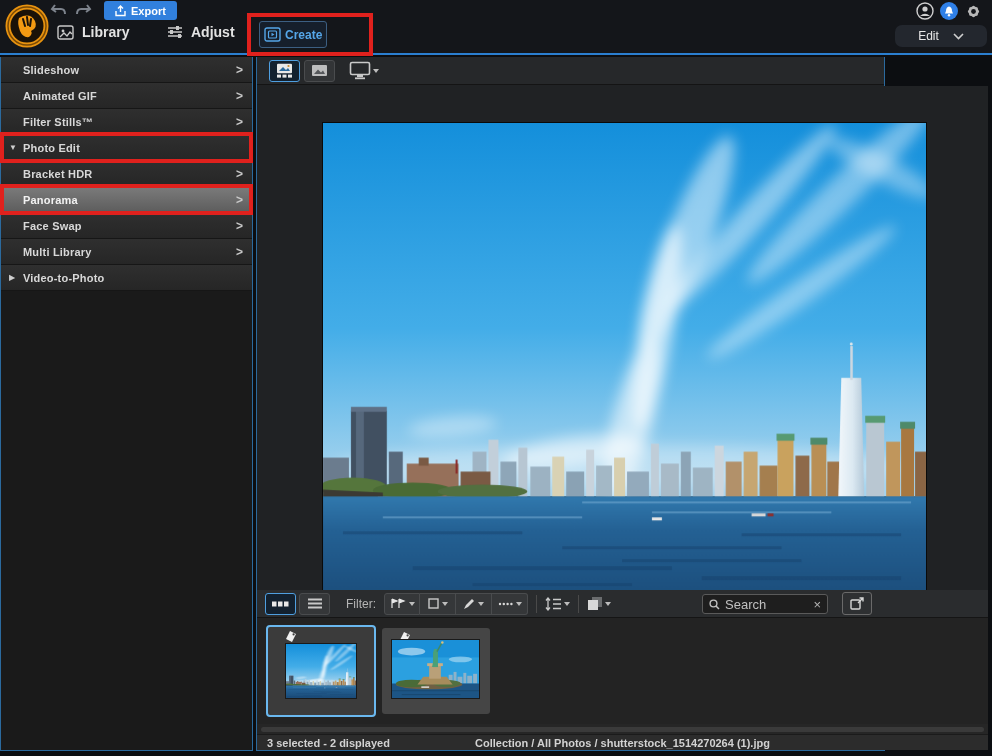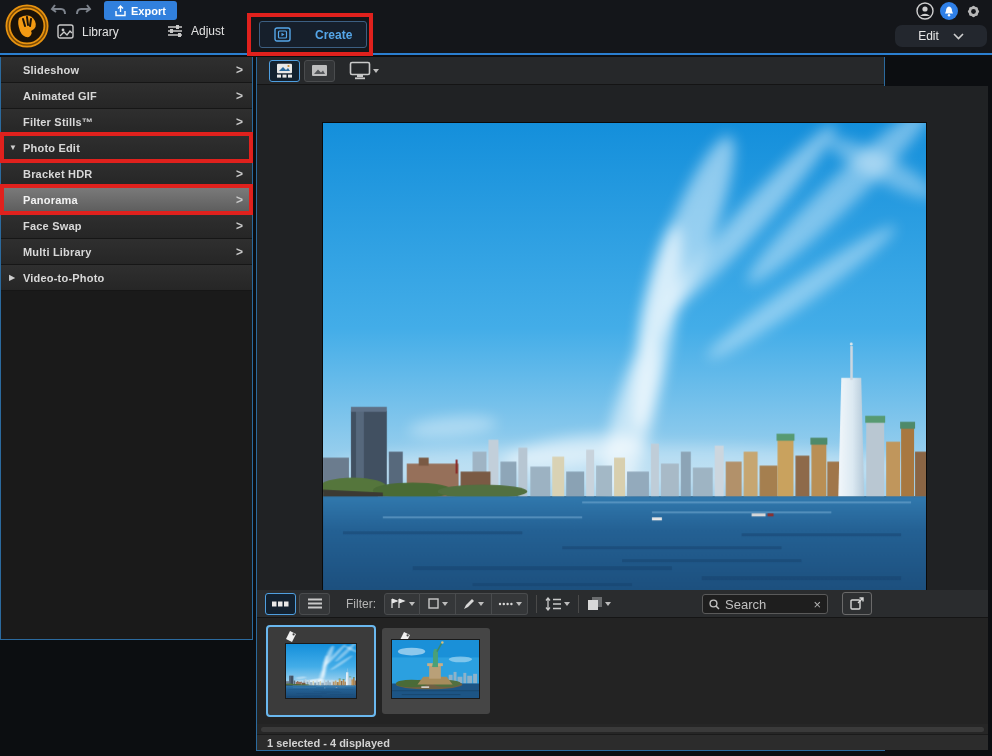--- a/index.html
+++ b/index.html
@@ -13,41 +13,41 @@
   
   .header { position:absolute; left:0; top:0; width:992px; height:55px;
     background:#14161a; border-bottom:2px solid #2b7fd0; z-index:20; }
   .logo { position:absolute; left:5px; top:4px; width:44px; height:44px; }
   .undoredo { position:absolute; left:50px; top:2px; display:flex; gap:6px; }
   .ur-btn { width:18px; height:16px; color:#7d838c; }
   .export-btn { position:absolute; left:104px; top:1px; height:19px;
     background:#3180dd; border-radius:3px; display:flex; align-items:center;
     gap:5px; padding:0 11px; color:#fff; font-size:11px; font-weight:bold; cursor:pointer; }
   .tab { position:absolute; top:24px; display:flex; align-items:center; gap:8px;
-    color:#e3e3e3; font-size:12px; font-weight:normal; cursor:pointer; }
+    color:#e3e3e3; font-size:14px; font-weight:bold; cursor:pointer; }
   .tab-library { left:57px; }
   .tab-adjust { left:167px; }
   .create-btn { position:absolute; left:259px; top:21px; height:27px;
-    display:flex; align-items:center; gap:24px; padding:0 14px;
+    display:flex; align-items:center; gap:4px; padding:0 4px;
     background:#161f2b; border:1px solid #3c5f82; border-radius:3px;
     color:#55a6e8; font-size:12px; font-weight:bold; cursor:pointer; }
   .hdr-icons { position:absolute; right:10px; top:2px; display:flex; gap:6px; align-items:center; }
   .hicon { width:18px; height:18px; display:flex; align-items:center; justify-content:center; }
   .bell-bg { width:18px; height:18px; border-radius:50%; background:#2f80e8;
     display:flex; align-items:center; justify-content:center; }
   .edit-btn { position:absolute; right:5px; top:25px; width:92px; height:22px;
     background:#23272e; border-radius:7px; display:flex; align-items:center;
     justify-content:center; gap:14px; color:#e8e8e8; font-size:12px; cursor:pointer; }
   
   .anno { position:absolute; border:4px solid #e0211d; z-index:50; pointer-events:none; }
   .anno-create { left:247px; top:13px; width:126px; height:43px; }
   .anno-merge  { left:0px;  top:132px; width:253px; height:31px; }
   .anno-pano   { left:0px;  top:184px; width:253px; height:31px; }
   
-  .sidebar { position:absolute; left:0; top:57px; width:253px; height:583px;
+  .sidebar { position:absolute; left:0; top:57px; width:253px; height:694px;
     background:#1a1a1a; border:1px solid #2b6a9e; border-top:none; z-index:10; }
   .side-row { position:relative; height:26px; display:flex; align-items:center;
     padding-left:22px; background:linear-gradient(#2f2f2f,#262626);
     border-bottom:1px solid #161616; cursor:pointer; }
   .side-row .lbl { color:#d8d8d8; font-size:11px; font-weight:bold; letter-spacing:.2px; }
   .side-row .tri { position:absolute; left:8px; color:#cfcfcf; font-size:8px; }
   .side-row .chev { position:absolute; right:9px; color:#c9c9c9; font-size:12px; font-weight:bold; }
   .side-row.hl { background:linear-gradient(#7b7b7b,#5d5d5d); }
   .side-row.hl .lbl { color:#f2f2f2; }
   
@@ -522,19 +522,20 @@
         <rect x="10" y="56" width="60" height="1" fill="#153f63" opacity="0.6"></rect>
       </svg>
     </div>
   </div>
 
   <div class="hscroll">
     <div class="track"></div>
   </div>
 
   <div class="statusbar">
-    <span class="status-left">1 selected - 4 displayed</span>
+    <span class="status-left">3 selected - 2 displayed</span>
+    <span class="status-path">Collection / All Photos / shutterstock_1514270264 (1).jpg</span>
   </div>
 </div>
 
 <div class="anno anno-create"></div>
 <div class="anno anno-merge"></div>
 <div class="anno anno-pano"></div>
 
 </body></html>

